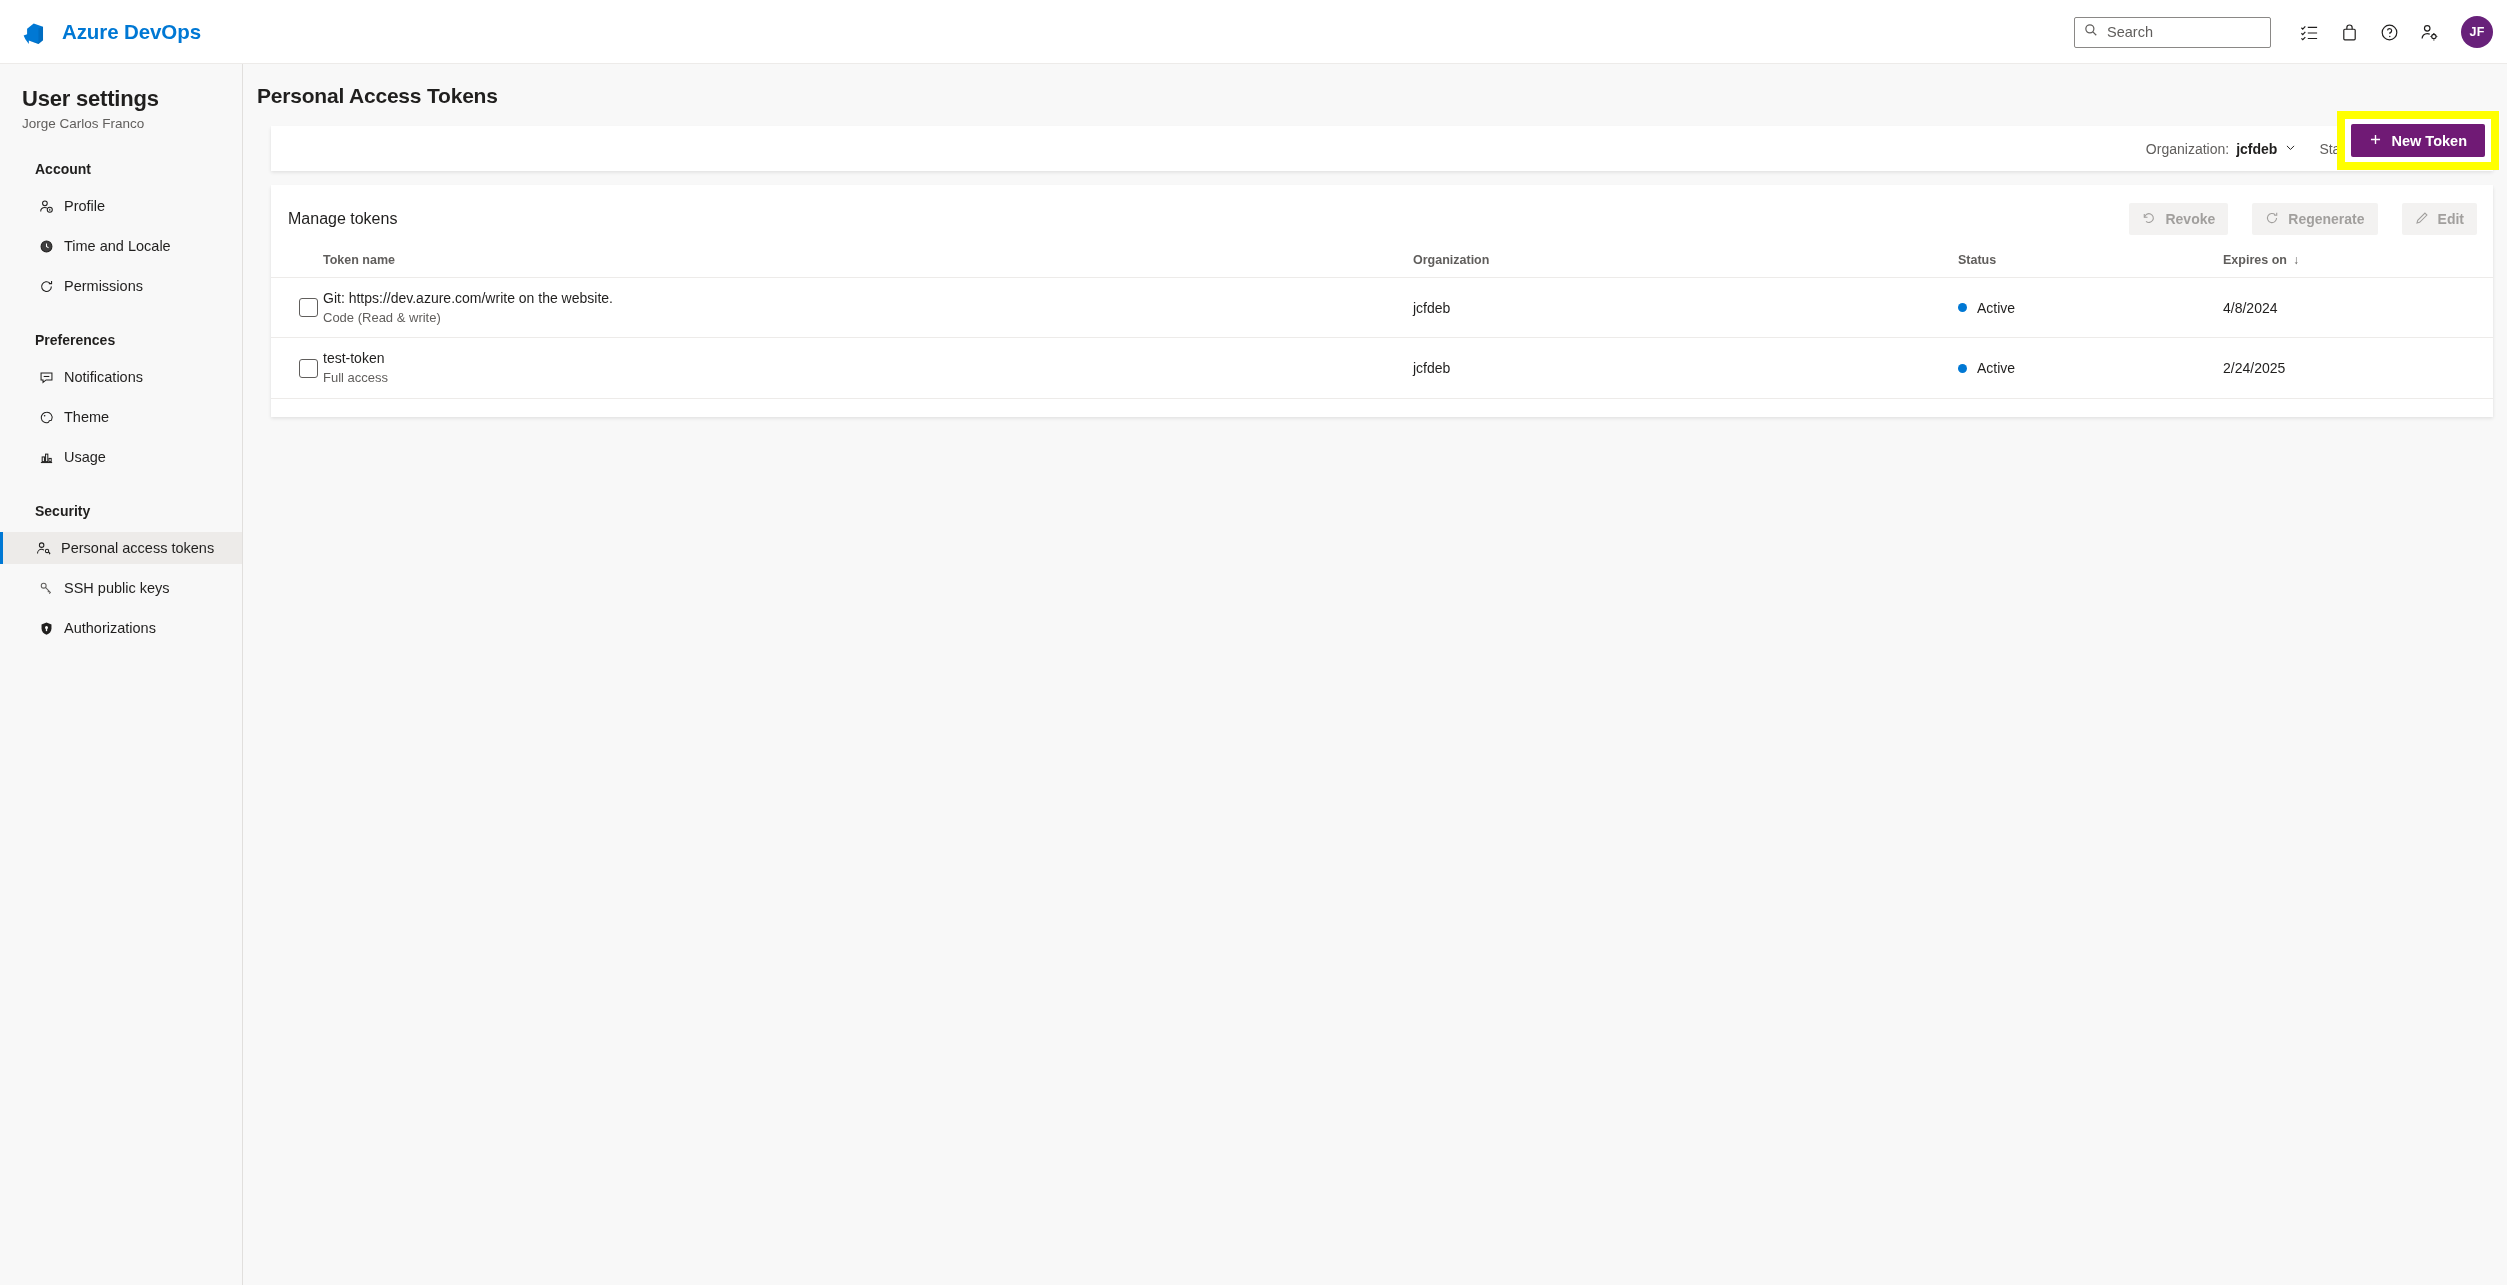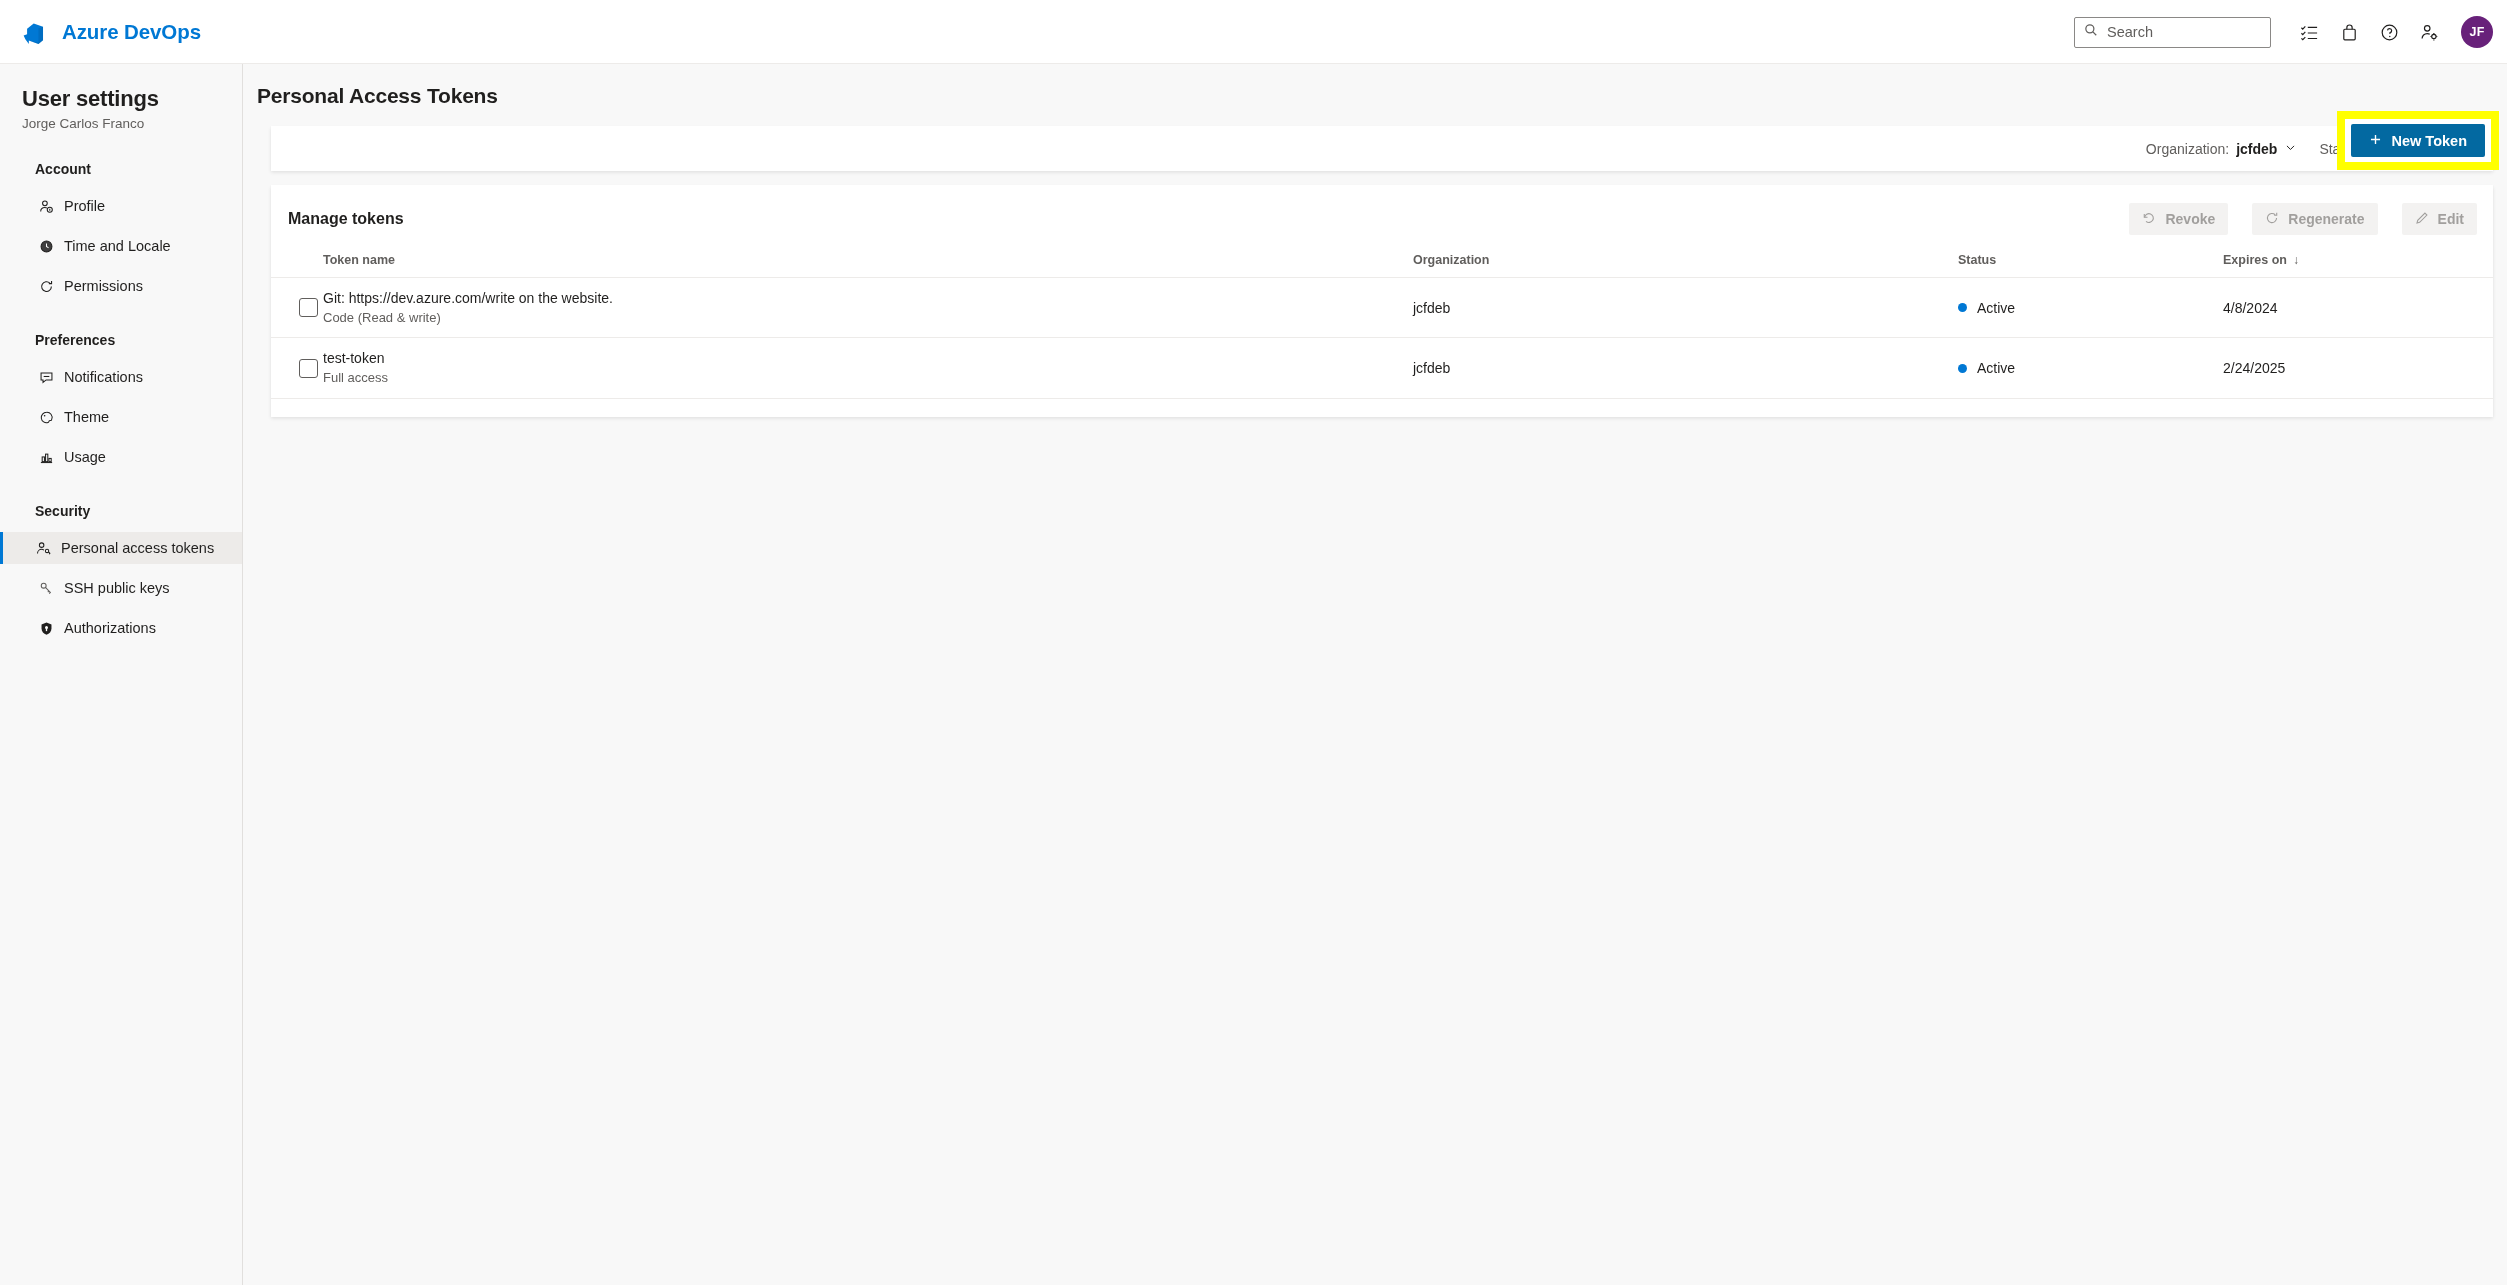--- a/index.html
+++ b/index.html
@@ -82,21 +82,21 @@
   .page-title { font-size: 21px; font-weight: bold; letter-spacing: -.2px; }
   .page-desc { font-size: 13.5px; color: #605e5c; margin-top: 4px; }
 
   .newtoken-hl {
     position: absolute; right: 8px; top: 47px;
     border: 4px solid #ffff00; padding: 4px;
     background: #ffff00;
   }
   .newtoken-hl-inner { background: #fff; padding: 5px 6px; display: block; }
   .btn-primary {
-    background: #0369a1; color: #fff; border: none;
+    background: #701a75; color: #fff; border: none;
     height: 33px; padding: 0 18px; border-radius: 2px;
     font-size: 14.5px; font-weight: bold; cursor: pointer;
     display: flex; align-items: center; gap: 10px;
     font-family: "Liberation Sans", sans-serif;
   }
 
   .card {
     background: #fff;
     box-shadow: 0 1.6px 3.6px rgba(0,0,0,.10), 0 .3px .9px rgba(0,0,0,.08);
     margin: 0 14px 0 28px;
@@ -111,21 +111,21 @@
     font-size: 14px; color: #605e5c; cursor: pointer;
   }
   .filter-pill b { color: #201f1e; font-weight: bold; }
   .filter-close { cursor: pointer; display: flex; align-items: center; padding: 4px; }
 
   .tokens-card { margin-top: 14px; padding: 18px 0 18px 0; }
   .tokens-head {
     display: flex; align-items: center; justify-content: space-between;
     padding: 0 16px 0 16px;
   }
-  .tokens-title { font-size: 16px; color: #201f1e; padding-left: 1px; font-weight: bold;}
+  .tokens-title { font-size: 16px; color: #201f1e; padding-left: 1px;}
   .tool-btns { display: flex; gap: 24px; }
   .btn-ghost {
     background: #f3f2f1; color: #a19f9d; border: none;
     height: 32px; padding: 0 13px; border-radius: 2px;
     font-size: 14px; font-weight: bold; cursor: default;
     display: flex; align-items: center; gap: 9px;
     font-family: "Liberation Sans", sans-serif;
   }
 
   table.tokens { width: 100%; border-collapse: collapse; margin-top: 18px; }

